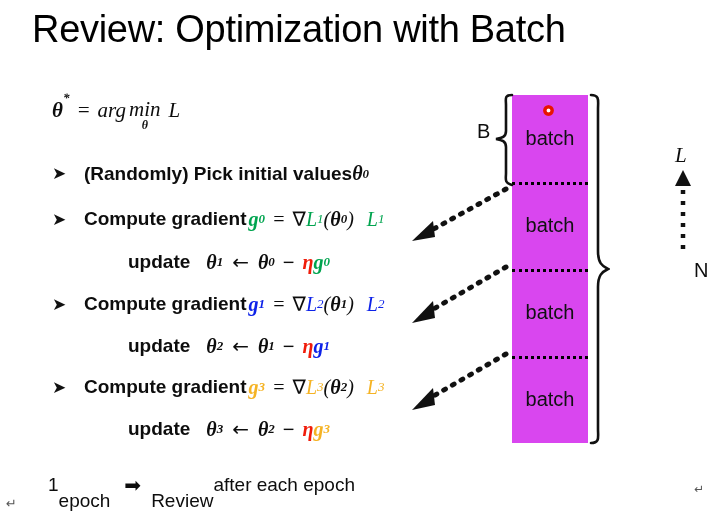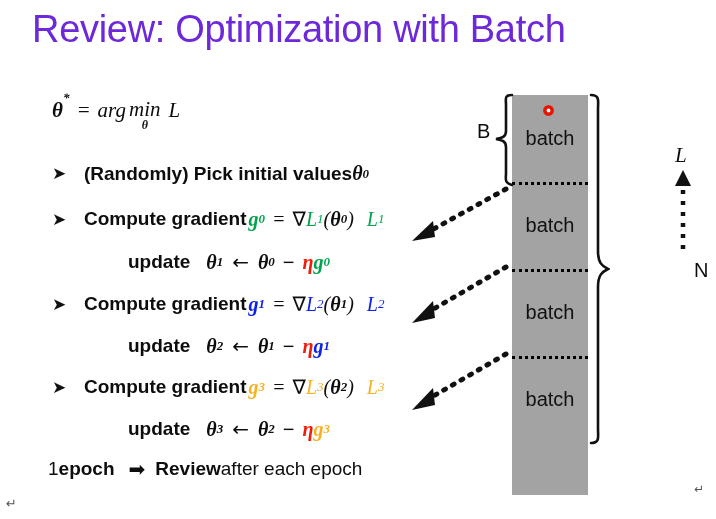--- a/index.html
+++ b/index.html
@@ -7,21 +7,21 @@
     width:716px;height:519px;position:relative;overflow:hidden;
     font-family:"Liberation Sans","DejaVu Sans",sans-serif;
     color:#0d0d0d;
   }
   .slide{position:absolute;inset:0;background:#fff;}
 
   
   .title{
     position:absolute;left:32px;top:8px;
     font-size:38px;font-weight:400;letter-spacing:-0.3px;
-    color:#6d28d9;white-space:nowrap;
+    color:#000000;white-space:nowrap;
   }
 
   
   .math{font-family:"Liberation Serif","DejaVu Serif",serif;font-style:italic;}
   .mb{font-family:"Liberation Serif","DejaVu Serif",serif;font-style:italic;font-weight:bold;}
   sup{font-size:0.62em;vertical-align:super;line-height:0;font-style:normal;}
   .upr{font-style:normal;}
 
   
   .objective{
@@ -45,22 +45,22 @@
   .updlbl{font-weight:bold;font-size:19px;font-family:"Liberation Sans",sans-serif;margin-right:16px;}
 
   
   .c-green{color:#00a44f;}
   .c-blue{color:#0d22e8;}
   .c-amber{color:#f5b324;}
   .c-red{color:#f01c0a;}
 
   
   #batch-column{
-    position:absolute;left:512px;top:95px;width:76px;height:400px;
-    background:#a3a3a3;border:0;
+    position:absolute;left:512px;top:95px;width:76px;height:348px;
+    background:#d946ef;border:0;
   }
   .batch-cell{
     position:absolute;left:0;width:76px;height:87px;
     display:flex;align-items:center;justify-content:center;
     font-size:20px;color:#111;
   }
   .divider{
     position:absolute;left:0;width:76px;height:0;
     border-top:3px dotted #000;
   }
@@ -77,21 +77,21 @@
   .lbl-N{left:694px;top:259px;font-size:20px;font-family:"Liberation Sans",sans-serif;}
   .lbl-L{left:675px;top:143px;font-size:21px;}
 
   .arrow-svg{position:absolute;}
 
   
   .footer{
     position:absolute;left:48px;top:458px;white-space:nowrap;
     font-size:19px;display:flex;align-items:center;
   }
-  .footer b{font-weight:bold;}
+  .footer b{font-weight:normal;margin-top:32px;}
   .fArrow{display:inline-block;margin:0 10px 0 14px;font-size:20px;line-height:1;}
   .pilcrow{position:absolute;left:6px;top:496px;font-size:13px;color:#555;}
   .pilcrow2{position:absolute;left:694px;top:482px;font-size:12px;color:#555;}
 </style>
 </head>
 <body>
 
 <div class="slide">
 
   <div class="title">Review: Optimization with Batch</div>

